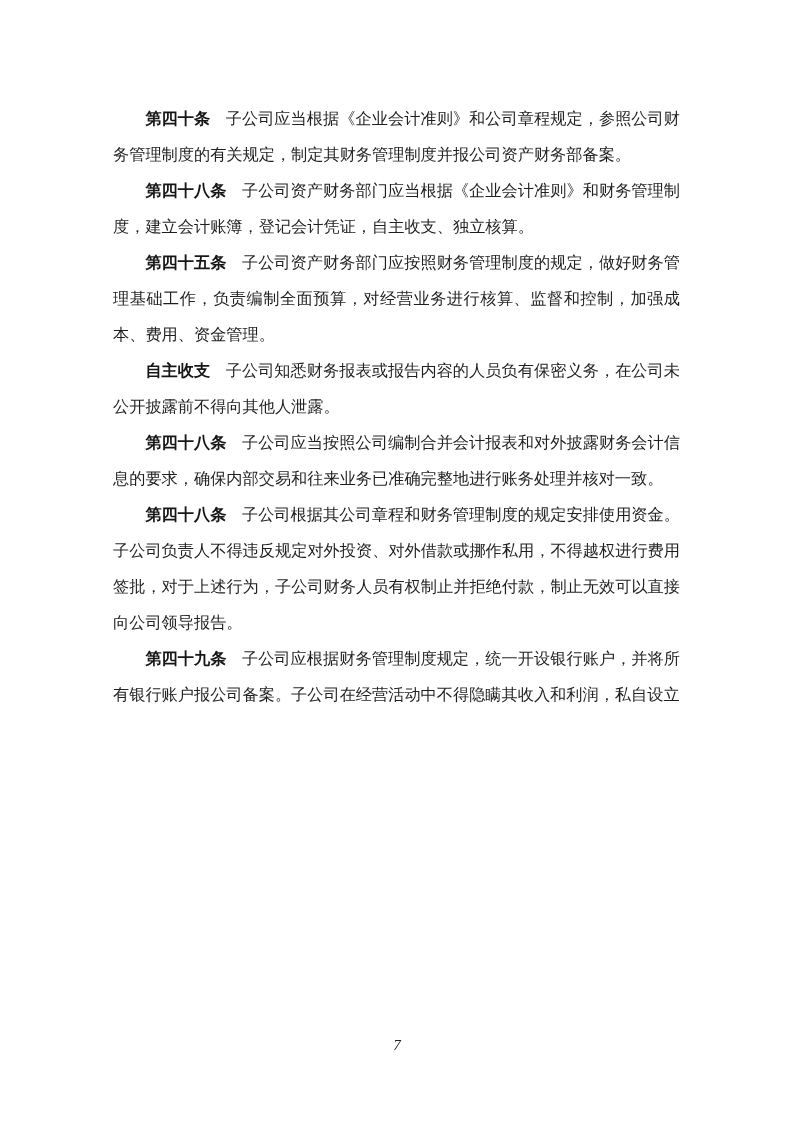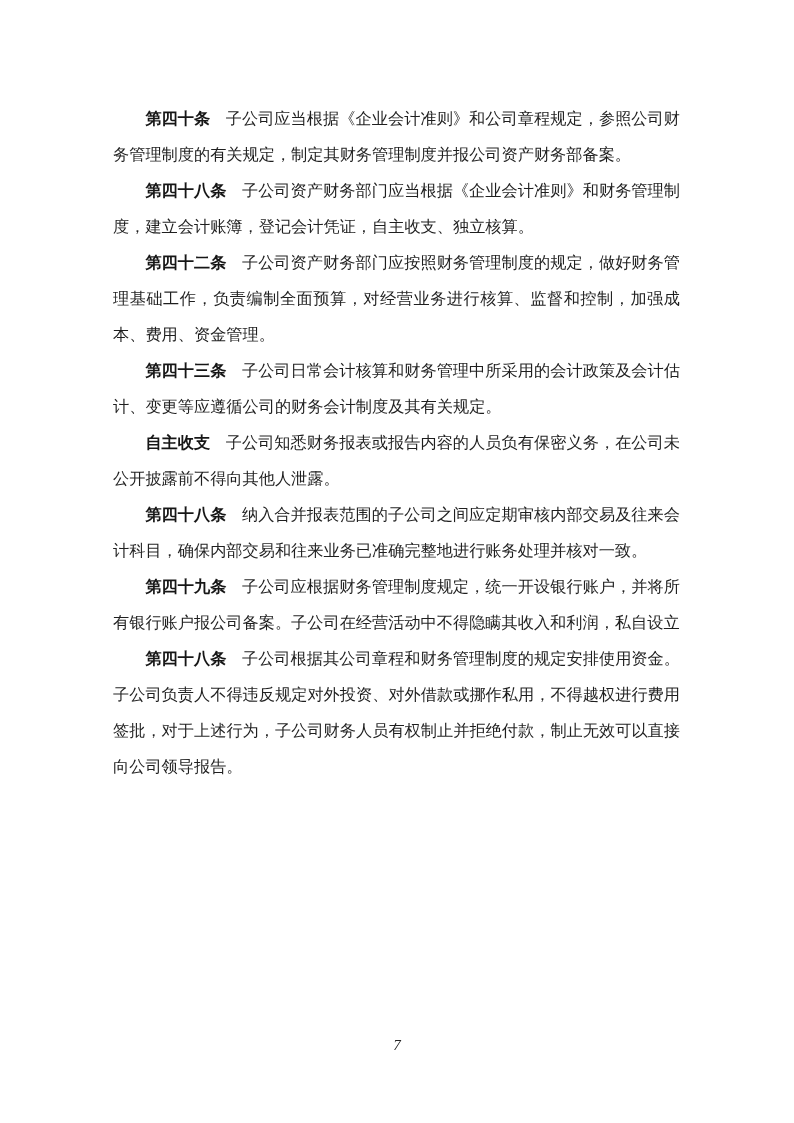--- a/index.html
+++ b/index.html
@@ -54,32 +54,31 @@
 </head>
 <body>
 
 <div class="page">
   <div class="content">
 
     <p class="para"><span class="article-no">第四十条</span><span>子公司应当根据《企业会计准则》和公司章程规定，参照公司财务管理制度的有关规定，制定其财务管理制度并报公司资产财务部备案。</span></p>
 
     <p class="para"><span class="article-no">第四十八条</span><span>子公司资产财务部门应当根据《企业会计准则》和财务管理制度，建立会计账簿，登记会计凭证，自主收支、独立核算。</span></p>
 
-    <p class="para"><span class="article-no">第四十二条</span><span>子公司资产财务部门应按照财务管理制度的规定，做好财务管理基础工作，负责编制全面预算，对经营业务进行核算、监督和控制，加强成本、费用、资金管理。</span></p>
+    <p class="para"><span class="article-no">第四十五条</span><span>子公司资产财务部门应按照财务管理制度的规定，做好财务管理基础工作，负责编制全面预算，对经营业务进行核算、监督和控制，加强成本、费用、资金管理。</span></p>
 
-    <p class="para"><span class="article-no">第四十三条</span><span>子公司日常会计核算和财务管理中所采用的会计政策及会计估计、变更等应遵循公司的财务会计制度及其有关规定。</span></p>
 
 
     <p class="para"><span class="article-no">自主收支</span><span>子公司知悉财务报表或报告内容的人员负有保密义务，在公司未公开披露前不得向其他人泄露。</span></p>
 
 
-    <p class="para"><span class="article-no">第四十八条</span><span>纳入合并报表范围的子公司之间应定期审核内部交易及往来会计科目，确保内部交易和往来业务已准确完整地进行账务处理并核对一致。</span></p>
+    <p class="para"><span class="article-no">第四十八条</span><span>子公司应当按照公司编制合并会计报表和对外披露财务会计信息的要求，确保内部交易和往来业务已准确完整地进行账务处理并核对一致。</span></p>
+
+    <p class="para"><span class="article-no">第四十八条</span><span>子公司根据其公司章程和财务管理制度的规定安排使用资金。子公司负责人不得违反规定对外投资、对外借款或挪作私用，不得越权进行费用签批，对于上述行为，子公司财务人员有权制止并拒绝付款，制止无效可以直接向公司领导报告。</span></p>
 
     <p class="para"><span class="article-no">第四十九条</span><span>子公司应根据财务管理制度规定，统一开设银行账户，并将所有银行账户报公司备案。子公司在经营活动中不得隐瞒其收入和利润，私自设立</span></p>
-
-    <p class="para"><span class="article-no">第四十八条</span><span>子公司根据其公司章程和财务管理制度的规定安排使用资金。子公司负责人不得违反规定对外投资、对外借款或挪作私用，不得越权进行费用签批，对于上述行为，子公司财务人员有权制止并拒绝付款，制止无效可以直接向公司领导报告。</span></p>
 
   </div>
 
   <div class="footer">
     <span class="page-number">7</span>
   </div>
 </div>
 
 </body></html>

